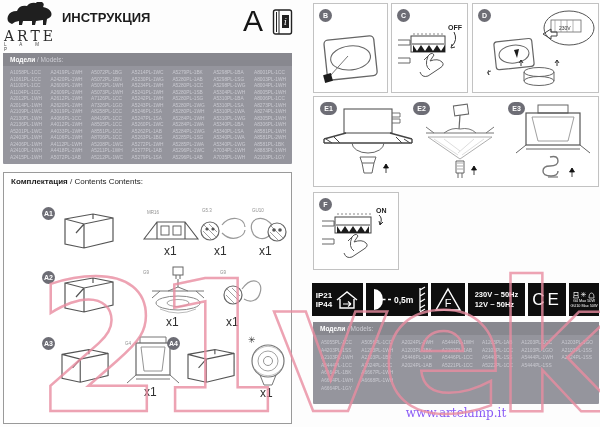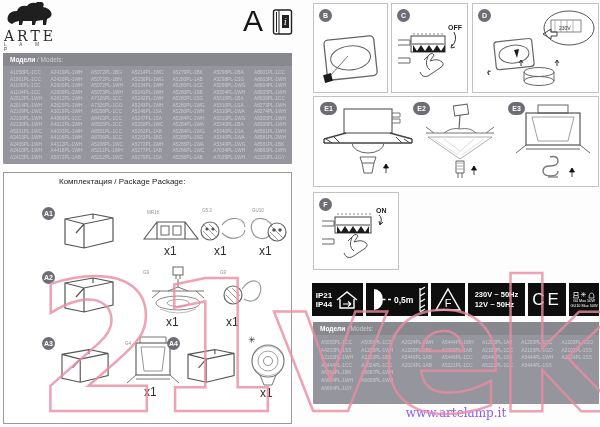--- a/index.html
+++ b/index.html
@@ -16,21 +16,21 @@
   .panel{background:#95959d;border-radius:1px;}
   .panel-head{background:#88888f;height:13px;line-height:13px;padding-left:7px;font-size:6.5px;color:#fff;}
   .panel-head .ru{font-weight:bold;color:#ffffff;}
   .panel-head .en{color:#cdcdd4;}
   .mcols{display:flex;justify-content:space-between;}
   .mcol{display:flex;flex-direction:column;justify-content:space-between;}
   .mcol span{font-size:4.8px;color:#c9c9d0;white-space:nowrap;letter-spacing:0px;}
   
   .pkg-box{border:1.5px solid #9a9a9a;background:#fff;}
   .pkg-head{font-size:8px;color:#1c1c1c;}
-  .pkg-head b{font-weight:normal;margin-left:48px;}
+  .pkg-head b{font-weight:bold;}
   .badge{background:#6d6d75;color:#fff;border-radius:50%;width:13px;height:13px;
          font-size:7px;font-weight:bold;display:flex;align-items:center;justify-content:center;}
   .badge.wide{width:17px;border-radius:8px;}
   .qty{font-size:12px;color:#2f2f2f;}
   .part-label{font-size:4.5px;color:#909090;}
   
   .step-box{border:1px solid #c2c2c2;background:#fff;}
   
   .spec{background:#0e0e0e;color:#fff;display:flex;align-items:center;justify-content:center;}
   .spec .ip{font-size:8px;line-height:9px;font-weight:bold;}
@@ -49,20 +49,21 @@
 
 <div class="abs" style="left:4px;top:2px;width:55px;">
   <svg width="55" height="28" viewBox="0 0 55 28">
     <path d="M8,22 q-6,-2 -4,-8 q2,-5 9,-5 q2,-6 10,-5 q3,-4 9,-3 q2,-3 6,-1 q3,2 1,5 q6,1 8,5 q2,5 -4,7 l-1,6 -3,0 0,-5 -7,1 -1,4 -3,0 0,-4 -9,0 -1,4 -3,0 0,-4 -4,1 z
              M30,3 q6,-3 10,0 q-5,1 -10,0 z" fill="#1f1f1f"></path>
   </svg>
   <div class="brand-name">ARTE</div>
   <div class="brand-sub">L A M P</div>
 </div>
 <div class="abs" style="left:62px;top:10px;">
+  <div class="title-ru">ИНСТРУКЦИЯ</div>
 </div>
 <div class="abs section-letter" style="left:243px;top:6px;">A</div>
 <div class="abs" style="left:272px;top:8px;">
   <svg width="22" height="28" viewBox="0 0 22 28">
     <rect x="1.5" y="2" width="18" height="24" rx="2" fill="#fff" stroke="#222" stroke-width="1.4"></rect>
     <path d="M7,2 L7,26 M4.5,4 L4.5,24" stroke="#222" stroke-width="1"></path>
     <rect x="10" y="7" width="7" height="13" fill="#222"></rect>
     <text x="13.5" y="17" font-size="9" fill="#fff" text-anchor="middle" font-family="DejaVu Serif,serif" font-style="italic">i</text>
   </svg>
 </div>
@@ -184,21 +185,21 @@
         <span>A8581PL-1BK</span>
         <span>A8883PL-1WH</span>
         <span>A2103PL-1GY</span>
       </div>
   </div>
 </div>
 
 <div class="abs pkg-box" style="left:3px;top:172px;width:287px;height:250px;">
   <div class="abs pkg-head" style="left:7px;top:4px;">
     <b>Комплектация</b>
-    <span>/ Package Package:</span>
+    <span>/ Contents Contents:</span>
   </div>
 
   <div class="abs badge" style="left:38px;top:34px;">A1</div>
   <div class="abs" style="left:55px;top:30px;">
     <svg width="62" height="50" viewBox="0 0 62 50">
       <path d="M6,16 L34,11 L54,15 L54,38 L25,45 L6,41 Z M6,16 L25,21 L54,15 M25,21 L25,45 M25,21 L17,30 M34,11 L34,16" fill="none" stroke="#555" stroke-width="1.2"></path>
     </svg>
   </div>
   <div class="abs part-label" style="left:143px;top:37px;">MR16</div>
   <div class="abs" style="left:138px;top:43px;">

